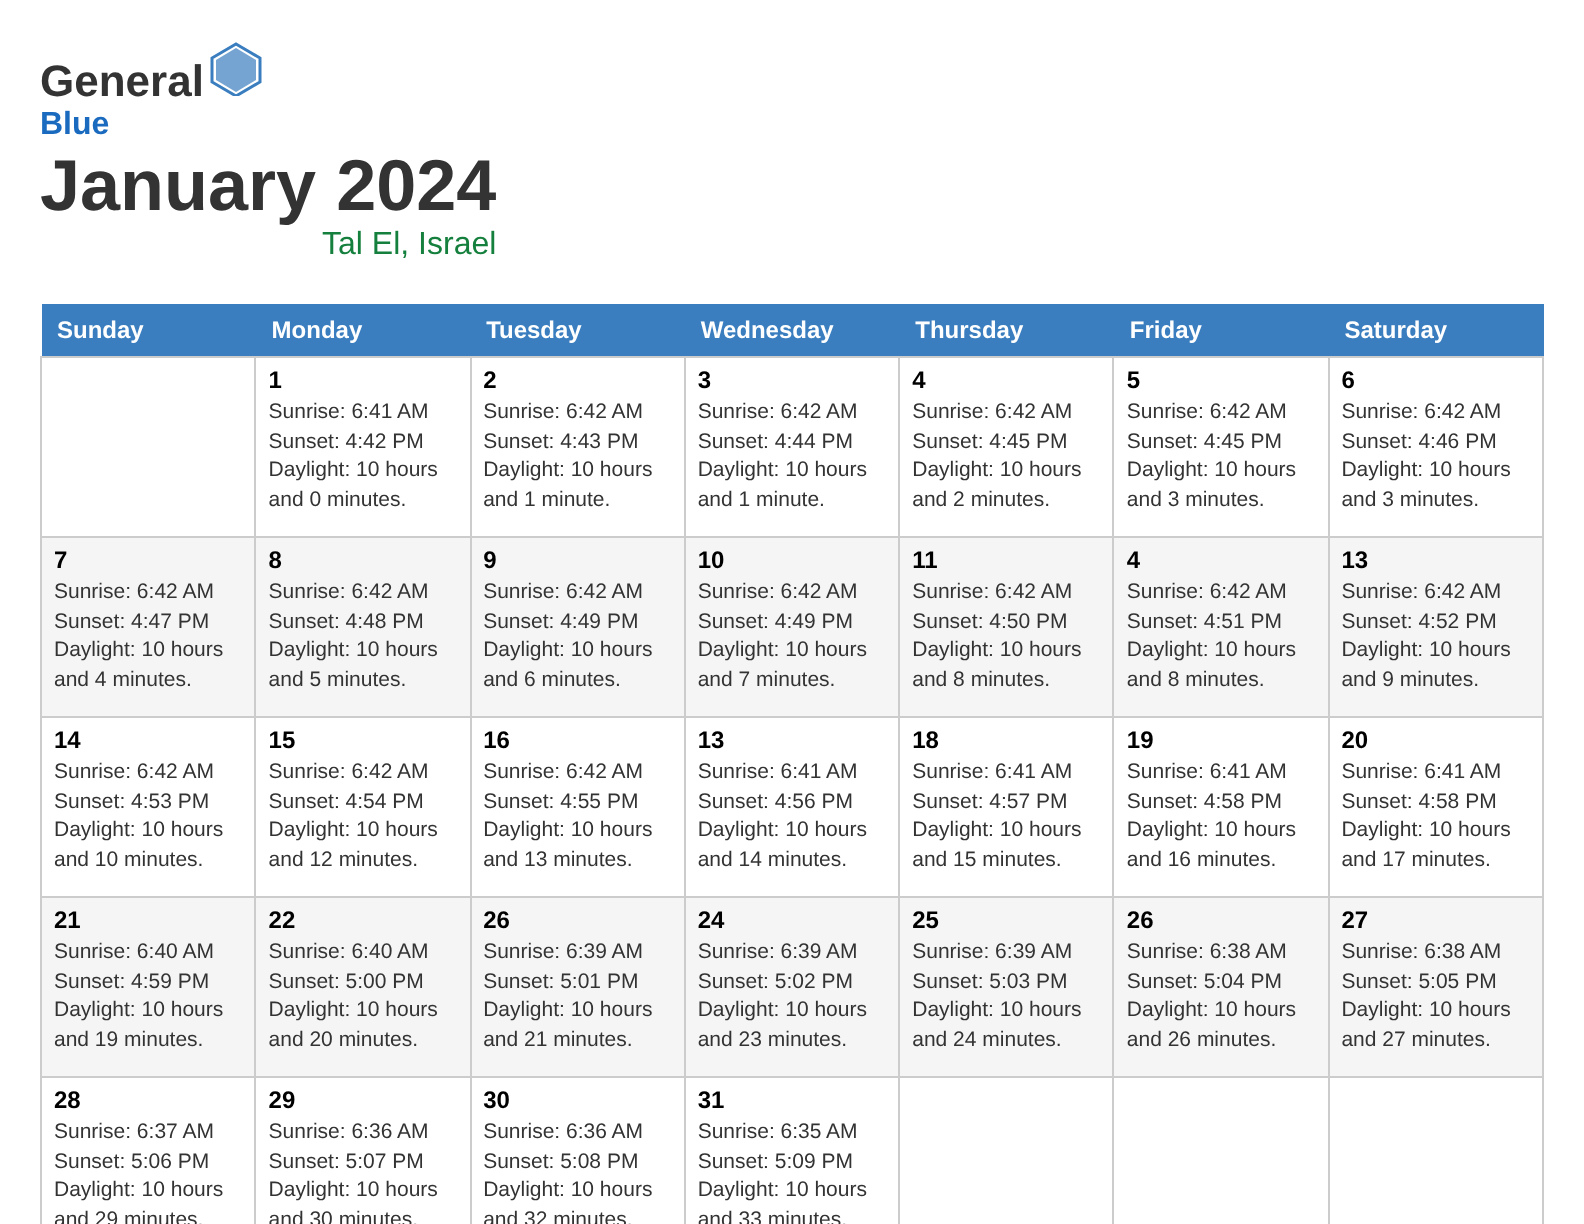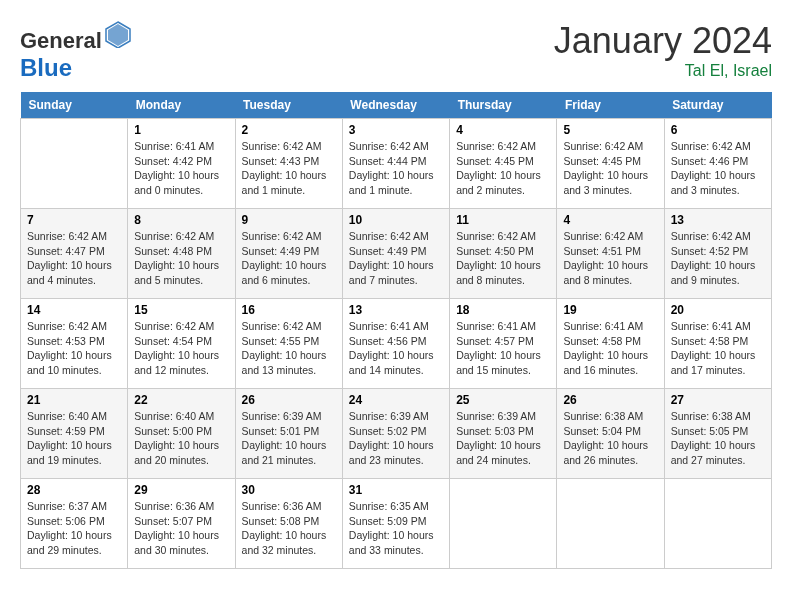--- a/index.html
+++ b/index.html
@@ -7,47 +7,48 @@
       font-family: Arial, sans-serif;
       background: #fff;
       width: 792px;
       min-height: 612px;
       padding: 20px;
     }
     .header {
       display: flex;
       justify-content: space-between;
       align-items: flex-start;
-      margin-bottom: 10px;
+      margin-bottom: 20px;
+      flex-direction: column;
     }
     .logo {
       display: flex;
       align-items: center;
     }
     .logo-text-general {
       font-size: 22px;
       font-weight: bold;
       color: #333;
     }
     .logo-text-blue {
-      font-size: 24px;
+      font-size: 16px;
       font-weight: bold;
       color: #1a6bbf;
     }
     .logo-icon {
       width: 28px;
       height: 28px;
       margin-left: 2px;
     }
     .title-block {
       text-align: right;
     }
     .month-title {
       font-size: 36px;
-      font-weight: normal;
+      font-weight: bold;
       color: #333;
     }
     .location-title {
       font-size: 16px;
       color: #15803d;
     }
     .calendar-table {
       width: 100%;
       border-collapse: collapse;
       font-size: 11px;

